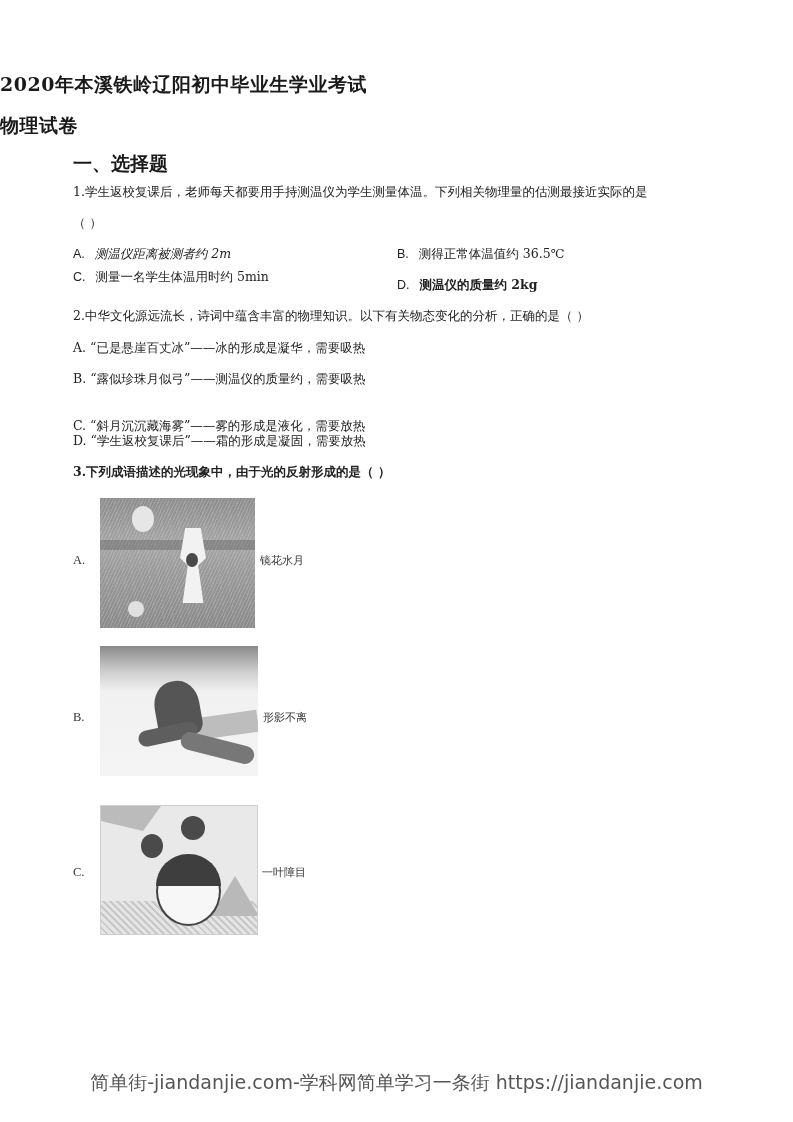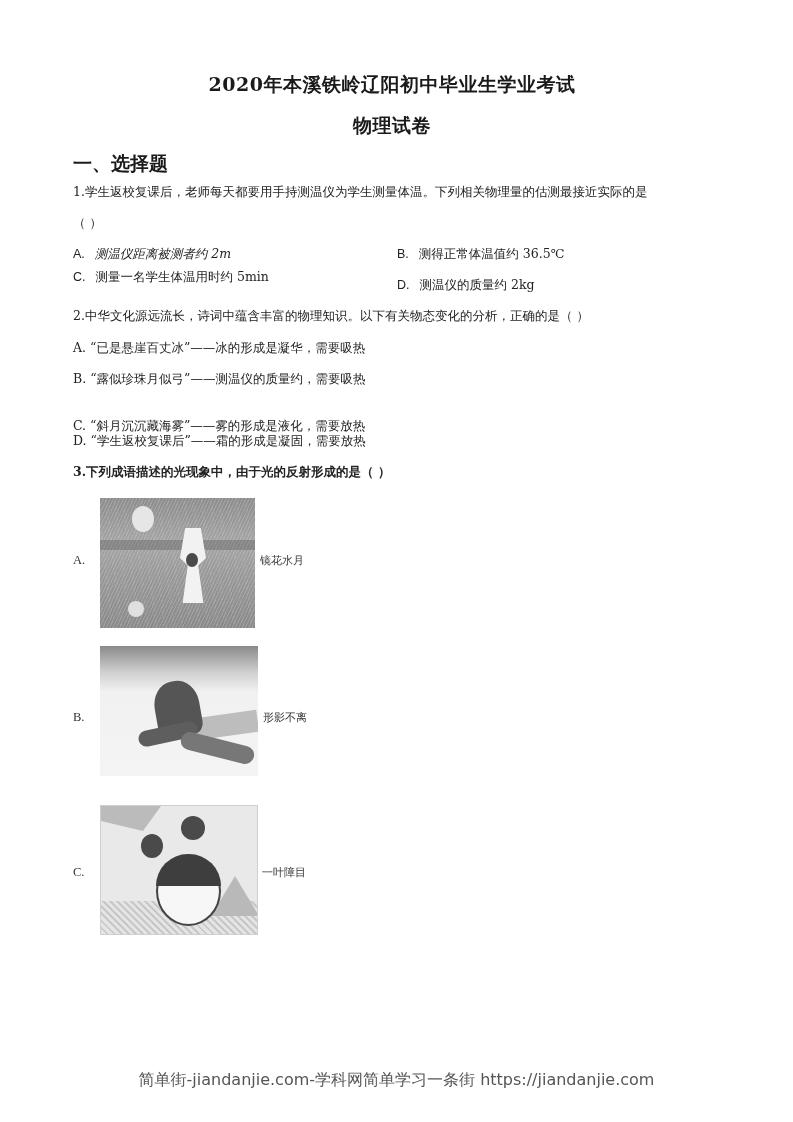--- a/index.html
+++ b/index.html
@@ -2,21 +2,21 @@
 <html><head>
 <meta charset="utf-8">
 <style>
   html, body { margin: 0; padding: 0; background: #ffffff; }
   body {
     width: 793px; height: 1122px; position: relative; overflow: hidden;
     font-family: "DejaVu Serif", "Liberation Serif", serif;
     color: #1a1a1a;
   }
   .title {
-    position: absolute; left: 0; width: 784px; text-align: center;
+    position: absolute; left: 0; width: 784px; text-align: left;
     font-weight: bold; font-size: 19px; letter-spacing: 0.5px;
   }
   .title.t1 { top: 72px; }
   .title.t2 { top: 113px; }
   .section {
     position: absolute; left: 73px; top: 151px;
     font-weight: bold; font-size: 19px;
   }
   .line {
     position: absolute; font-size: 12.5px; white-space: nowrap; color: #222;
@@ -55,21 +55,21 @@
   .pic-c .bun1 { position:absolute; left:40px; top:28px; width:22px; height:24px; border-radius:50%; background:#4a4a4a; }
   .pic-c .bun2 { position:absolute; left:80px; top:10px; width:24px; height:24px; border-radius:50%; background:#4a4a4a; }
   .pic-c .ground { position:absolute; left:0; top:95px; width:158px; height:35px; background: repeating-linear-gradient(45deg,#c8c8c8 0 2px,#e4e4e4 2px 5px); }
   .pic-c .hill { position:absolute; left:110px; top:70px; width:48px; height:40px; background:#b9b9b9; clip-path: polygon(0 100%,50% 0,100% 100%); }
 
   .opt-label { position:absolute; left:73px; font-size:12.5px; font-family:"Liberation Serif","DejaVu Serif",serif; color:#333; }
   .opt-text { position:absolute; font-size:11px; color:#333; }
 
   .footer {
     position: absolute; left: 0; width: 793px; top: 1070px; text-align: center;
-    font-family: "DejaVu Sans", "Liberation Sans", sans-serif; font-size: 16px; color: #555;
+    font-family: "DejaVu Sans", "Liberation Sans", sans-serif; font-size: 19px; color: #555;
   }
 </style>
 </head>
 <body>
 
 <div>
 
   <div class="title t1">2020年本溪铁岭辽阳初中毕业生学业考试</div>
   <div class="title t2">物理试卷</div>
 
@@ -85,21 +85,21 @@
   <div class="line" style="left:397px; top:246px;">
     <span style="font-family:'Liberation Sans',sans-serif;">B.</span>
     <span style="margin-left:6px;">测得正常体温值约 36.5℃</span>
   </div>
   <div class="line" style="left:73px; top:269px;text-align:center;">
     <span style="font-family:'Liberation Sans',sans-serif;">C.</span>
     <span style="margin-left:6px;">测量一名学生体温用时约 5min</span>
   </div>
   <div class="line" style="left:397px; top:277px;">
     <span style="font-family:'Liberation Sans',sans-serif;">D.</span>
-    <span style="margin-left:6px;">测温仪的质量约 2kg</span>
+    <span style="margin-left:6px;font-weight:bold;">测温仪的质量约 2kg</span>
   </div>
 
   <div class="line" style="left:73px; top:308px;">2.中华文化源远流长，诗词中蕴含丰富的物理知识。以下有关物态变化的分析，正确的是（    ）</div>
   <div class="line" style="left:73px; top:340px;">
     <span>A.</span>
     <span>“已是悬崖百丈冰”——冰的形成是凝华，需要吸热</span>
   </div>
   <div class="line" style="left:73px; top:371px;">
     <span>B.</span>
     <span>“露似珍珠月似弓”——测温仪的质量约，需要吸热</span>

